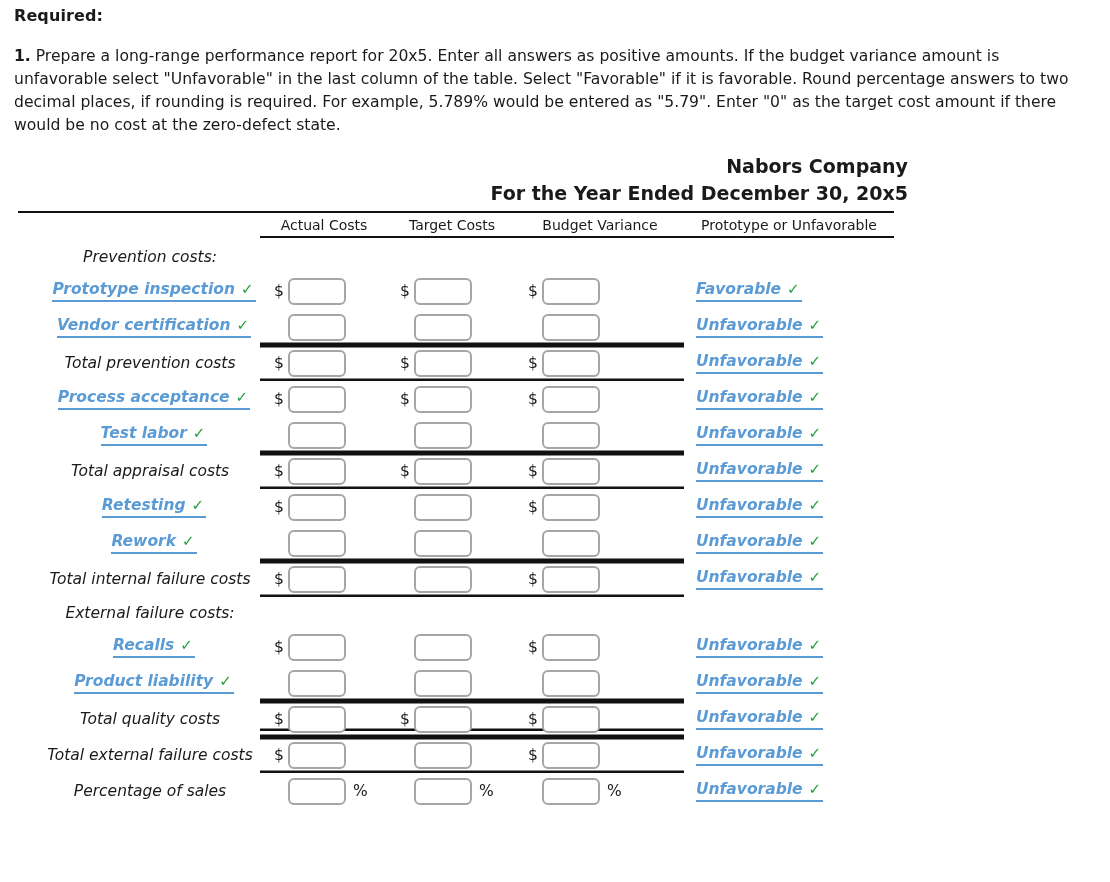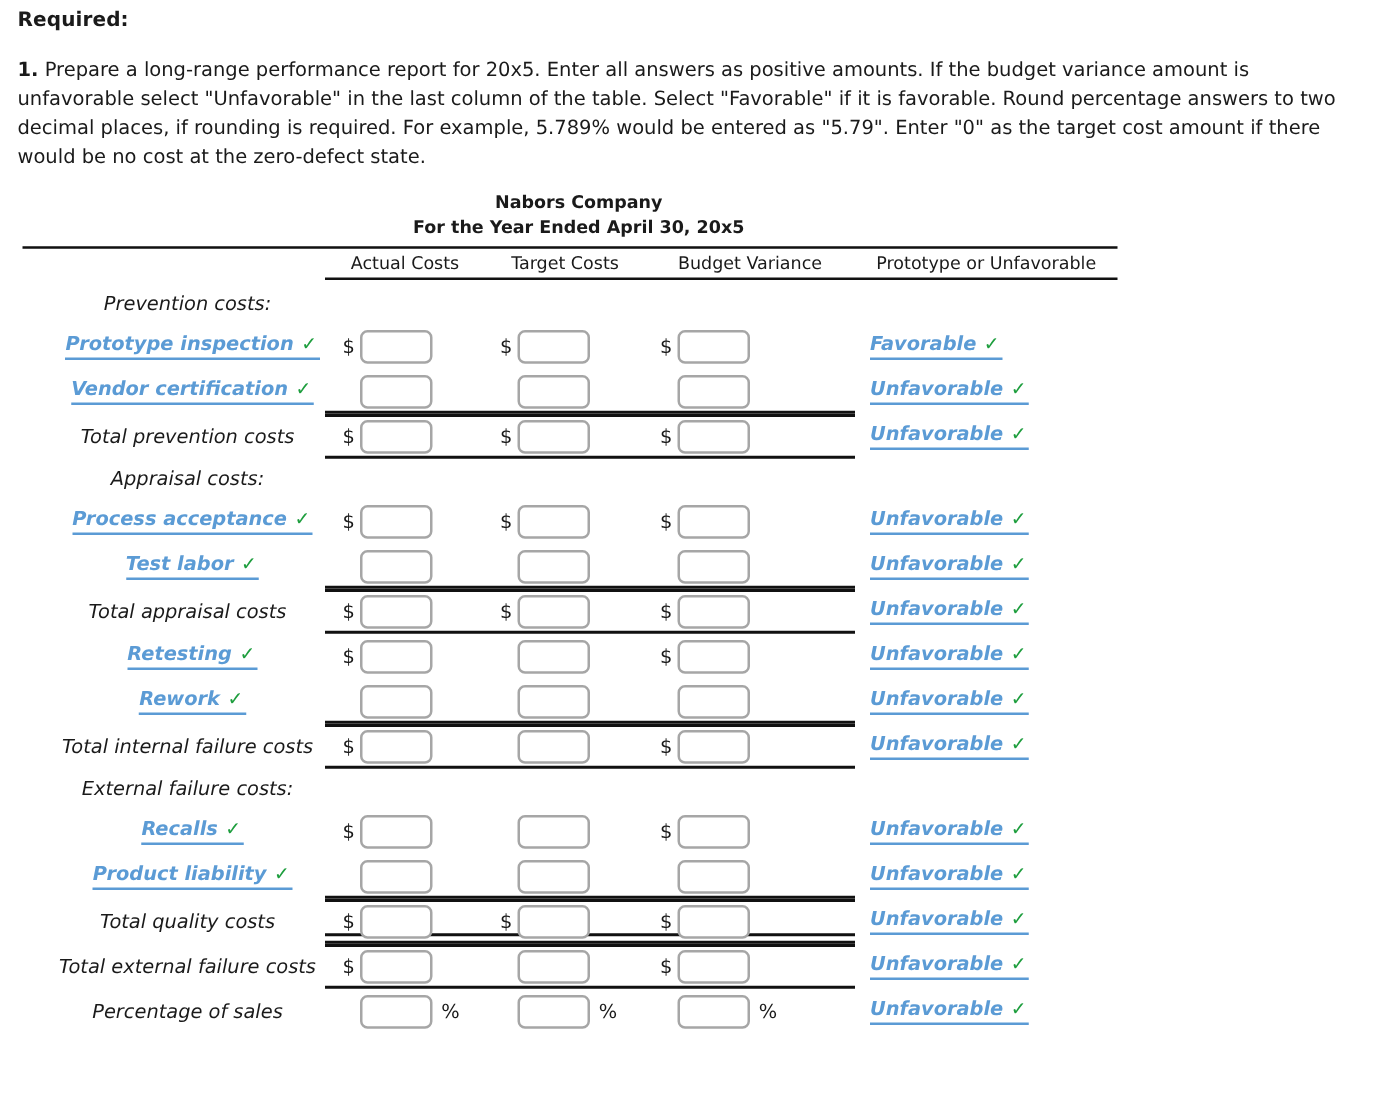--- a/index.html
+++ b/index.html
@@ -29,21 +29,21 @@
     margin: 20px 0 0 0;
     font-size: 15.6px;
     line-height: 1.48;
     max-width: 1070px;
   }
   .instructions .q-num { font-weight: bold; }
 
   
   .report { margin-top: 16px; width: 1082px; position: relative; }
 
-  .report-title { text-align: center; font-weight: bold; font-size: 14px; line-height: 1.42; }
+  .report-title { text-align: right; font-weight: bold; font-size: 19px; line-height: 1.42; }
   .report-title .line { display: block; }
   
   .title-block { width: 890px; margin-left: 4px; }
 
   table.grid {
     border-collapse: collapse;
     width: 876px;
     margin-left: 4px;
     table-layout: fixed;
   }
@@ -165,21 +165,21 @@
 <div class="page">
 
   <div class="req-heading">Required:</div>
 
   <p class="instructions"><span class="q-num">1.</span><span> Prepare a long-range performance report for 20x5. Enter all answers as positive amounts. If the budget variance amount is unfavorable select "Unfavorable" in the last column of the table. Select "Favorable" if it is favorable. Round percentage answers to two decimal places, if rounding is required. For example, 5.789% would be entered as "5.79". Enter "0" as the target cost amount if there would be no cost at the zero-defect state.</span></p>
 
   <div class="report">
 
     <div class="report-title title-block">
       <span class="line">Nabors Company</span>
-      <span class="line">For the Year Ended April 30, 20x5</span>
+      <span class="line">For the Year Ended December 30, 20x5</span>
     </div>
 
     <div class="toprule"></div>
 
     <table class="grid">
       <colgroup>
         <col class="c-label">
           <col class="c-actual">
           <col class="c-target">
           <col class="c-var">
@@ -231,24 +231,20 @@
               <span class="inner"><span class="cellwrap"><span class="dollar">$</span><input type="text" class="box" style=""></span></span>
             </td>
             <td class="num col-target rule-both">
               <span class="inner"><span class="cellwrap"><span class="dollar">$</span><input type="text" class="box" style=""></span></span>
             </td>
             <td class="num col-var rule-both">
               <span class="inner"><span class="cellwrap"><span class="dollar">$</span><input type="text" class="box" style=""></span></span>
             </td>
             <td class="fav"><span class="sel"><span>Unfavorable</span><span class="tick">✓</span></span></td>
           </tr>
-          <tr class="hdr-row">
-            <td class="label section">Appraisal costs:</td>
-            <td colspan="4"></td>
-          </tr>
           <tr>
             <td class="label item"><span class="sel"><span>Process acceptance</span><span class="tick">✓</span></span></td>
             <td class="num col-actual">
               <span class="inner"><span class="cellwrap"><span class="dollar">$</span><input type="text" class="box" style=""></span></span>
             </td>
             <td class="num col-target">
               <span class="inner"><span class="cellwrap"><span class="dollar">$</span><input type="text" class="box" style=""></span></span>
             </td>
             <td class="num col-var">
               <span class="inner"><span class="cellwrap"><span class="dollar">$</span><input type="text" class="box" style=""></span></span>

